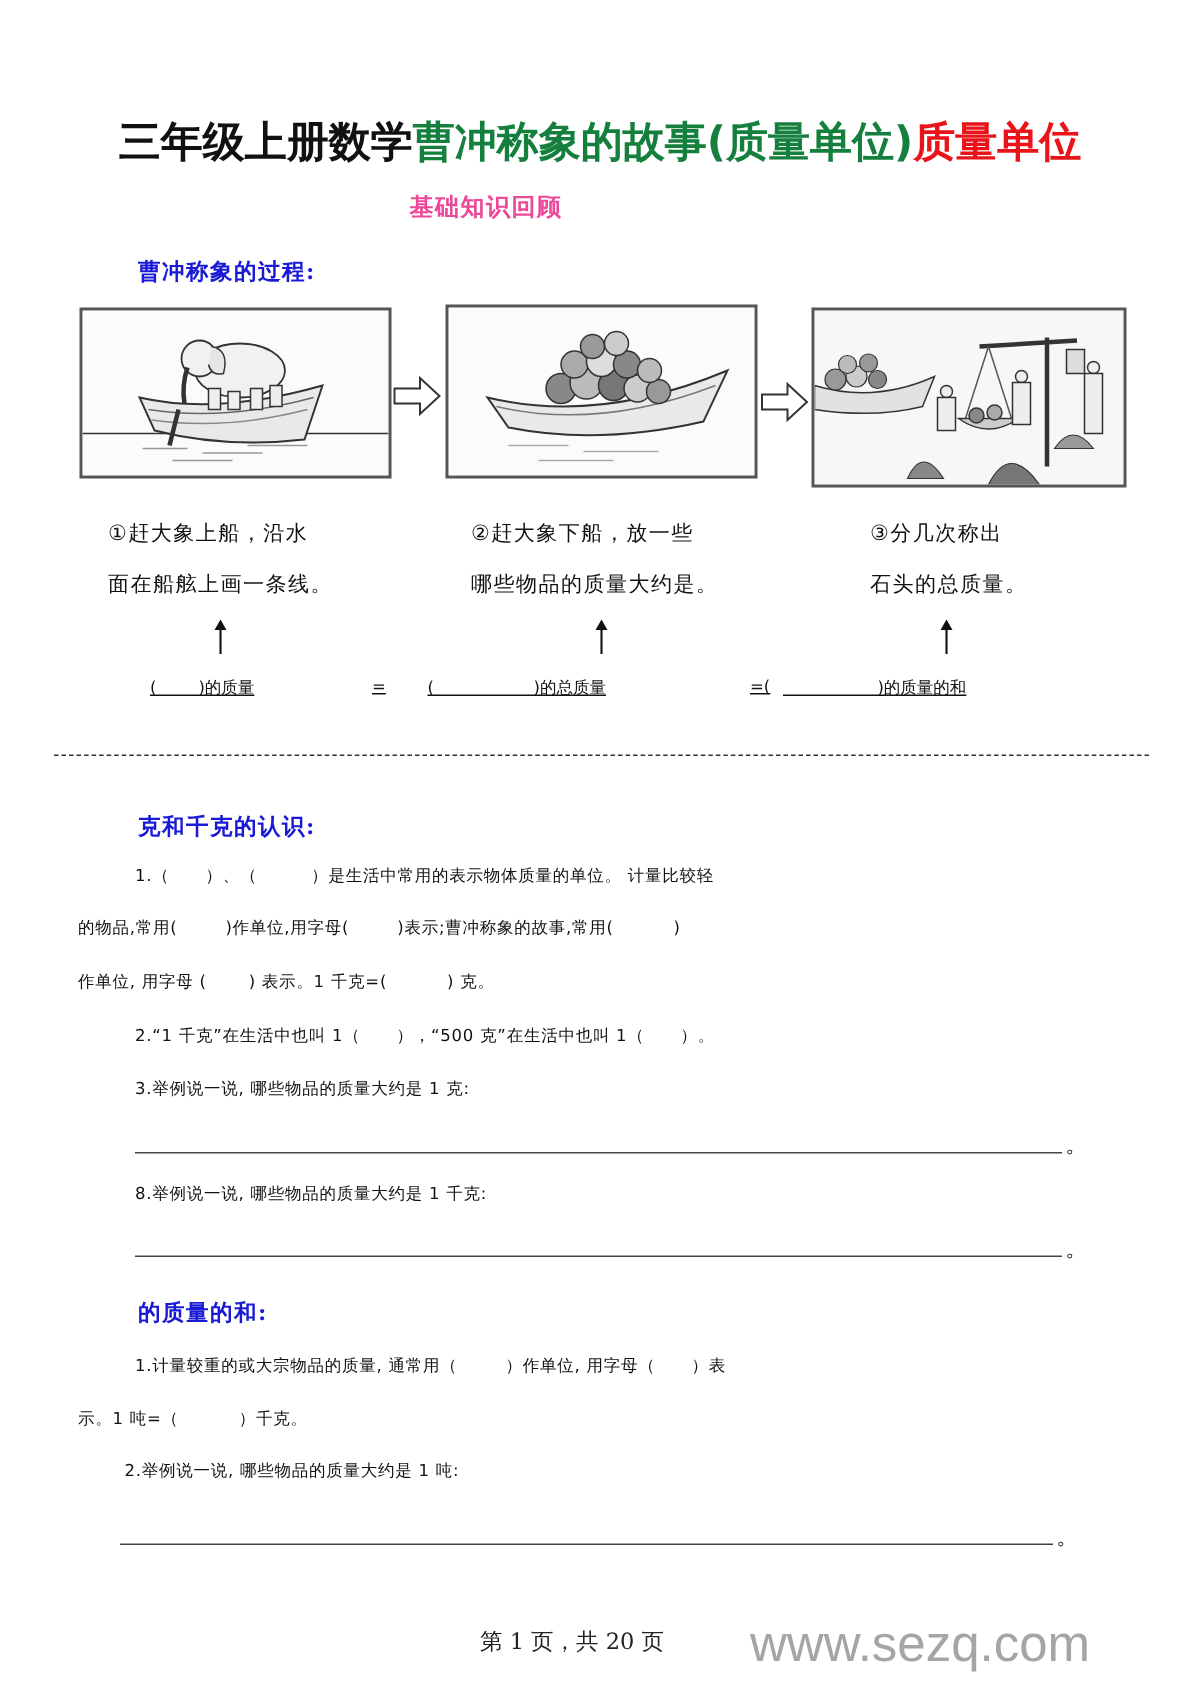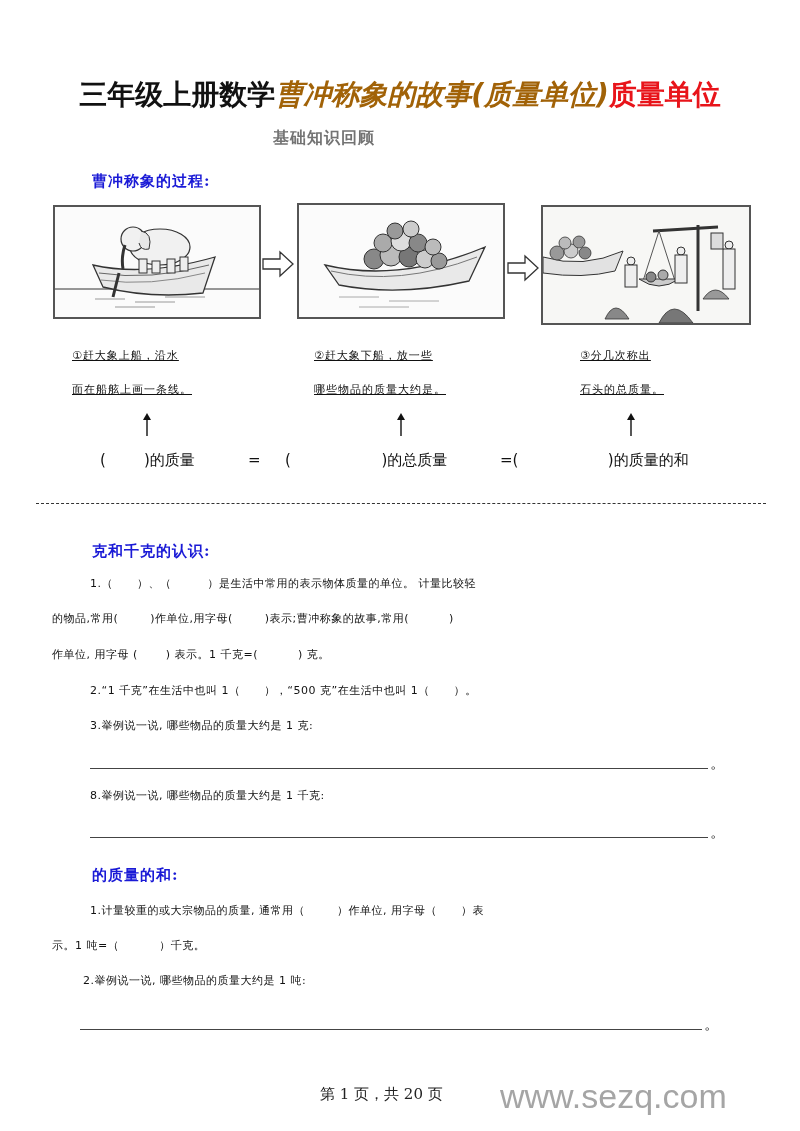--- a/index.html
+++ b/index.html
@@ -1,28 +1,28 @@
 <!DOCTYPE html>
 <html><head>
 <meta charset="utf-8">
 <style>
   * { box-sizing: border-box; margin: 0; padding: 0; }
   html, body { width: 800px; height: 1131px; background: #ffffff; overflow: hidden; }
   body { position: relative; font-family: "DejaVu Sans", "Liberation Sans", sans-serif; color: #111; }
   .abs { position: absolute; }
   .title { top: 76px; left: 0; width: 800px; text-align: center; font-size: 28px; font-weight: bold; letter-spacing: 0px; white-space: nowrap; }
   .title .t-black { color: #111; }
-  .title .t-blue { color: #a16207; font-style: italic; }
+  .title .t-blue { color: #15803d; }
   .title .t-red { color: #e8141a; }
-  .subtitle { top: 128px; left: 0; width: 648px; text-align: center; font-family: "DejaVu Serif", serif; font-size: 16px; font-weight: bold; color: #737373; letter-spacing: 1px; }
+  .subtitle { top: 128px; left: 0; width: 648px; text-align: center; font-family: "DejaVu Serif", serif; font-size: 16px; font-weight: bold; color: #ec4899; letter-spacing: 1px; }
   .section-heading { font-family: "DejaVu Serif", serif; font-weight: bold; color: #1a1ad6; font-size: 15px; letter-spacing: 1px; }
   .frame { border: 2px solid #555; background: #fafafa; overflow: hidden; }
   .arrow-r { width: 32px; height: 28px; }
-  .step-text { font-size: 11px; line-height: 32px; color: #111; letter-spacing: 1px; white-space: nowrap; text-decoration: underline; }
-  .eq-line { font-size: 15px; color: #111; white-space: pre; }
+  .step-text { font-size: 14px; line-height: 32px; color: #111; letter-spacing: 1px; white-space: nowrap; }
+  .eq-line { font-size: 11px; color: #111; white-space: pre; text-decoration: underline; }
   .dashed { top: 503px; left: 36px; width: 730px; border-top: 1.5px dashed #333; }
   .para { font-size: 11px; color: #111; white-space: pre; letter-spacing: 0.5px; }
   .answer-line { border-bottom: 1.5px solid #444; height: 1px; }
   .period { font-size: 15px; }
   .footer { top: 1085px; left: 320px; font-family: "DejaVu Serif", serif; font-size: 15px; color: #222; white-space: pre; }
   .watermark { top: 1077px; left: 500px; font-family: "Liberation Sans", sans-serif; font-size: 34px; color: #a5a5a5; letter-spacing: 0px; }
 </style>
 </head>
 <body>
 

